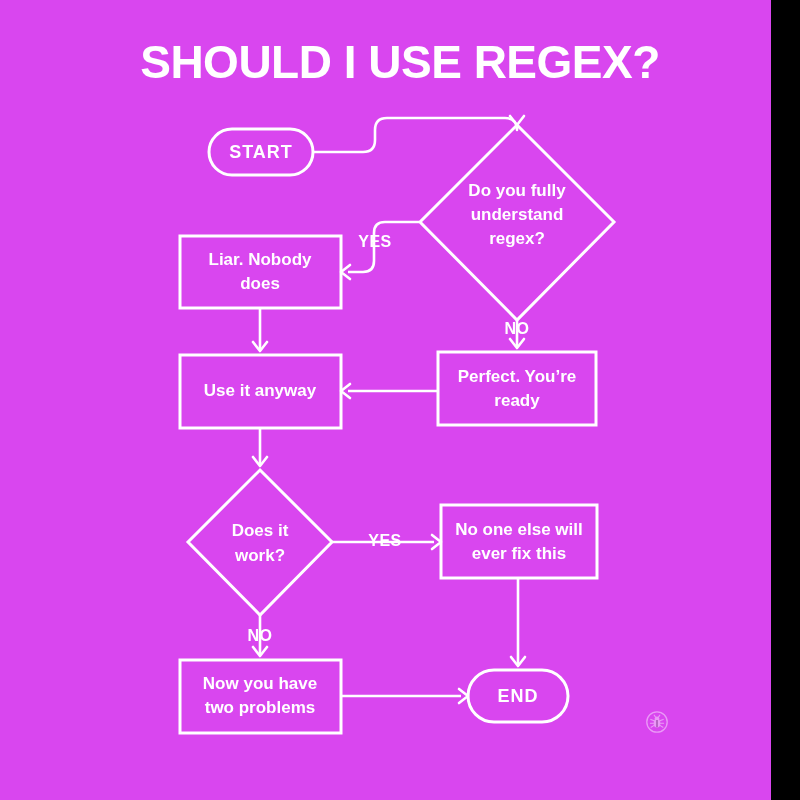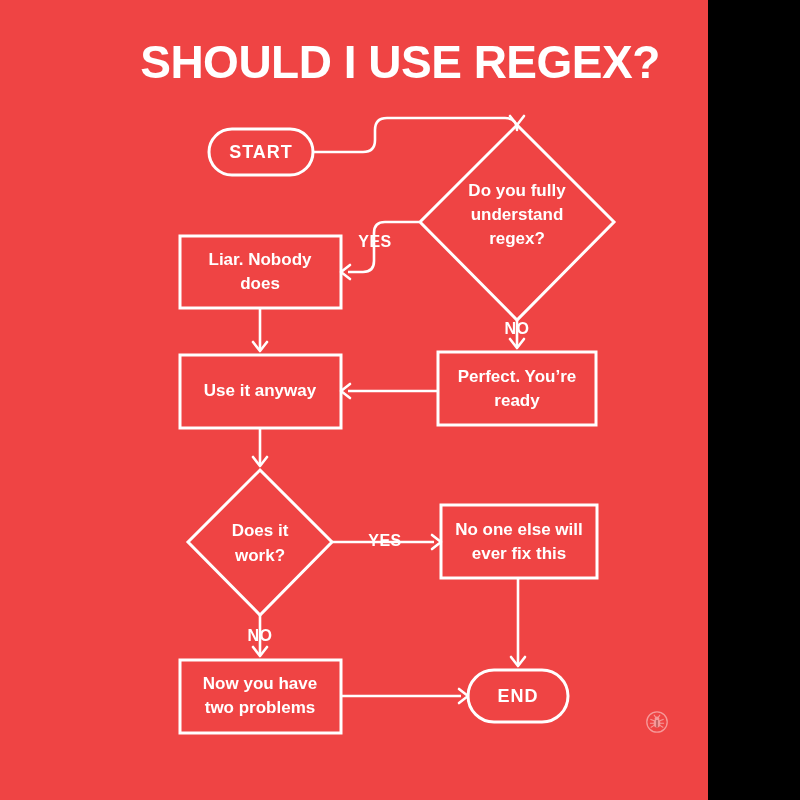--- a/index.html
+++ b/index.html
@@ -8,23 +8,23 @@
     background: #000000;
   }
   body {
     width: 800px;
     height: 800px;
     overflow: hidden;
     font-family: "Liberation Sans", sans-serif;
   }
   #poster {
     position: relative;
-    width: 708px;
+    width: 771px;
     height: 800px;
-    background: #ef4444;
+    background: #d946ef;
   }
   #title {
     position: absolute;
     left: 0;
     top: 36px;
     width: 800px;
     text-align: center;
     color: #ffffff;
     font-family: "Liberation Sans", sans-serif;
     font-weight: bold;

